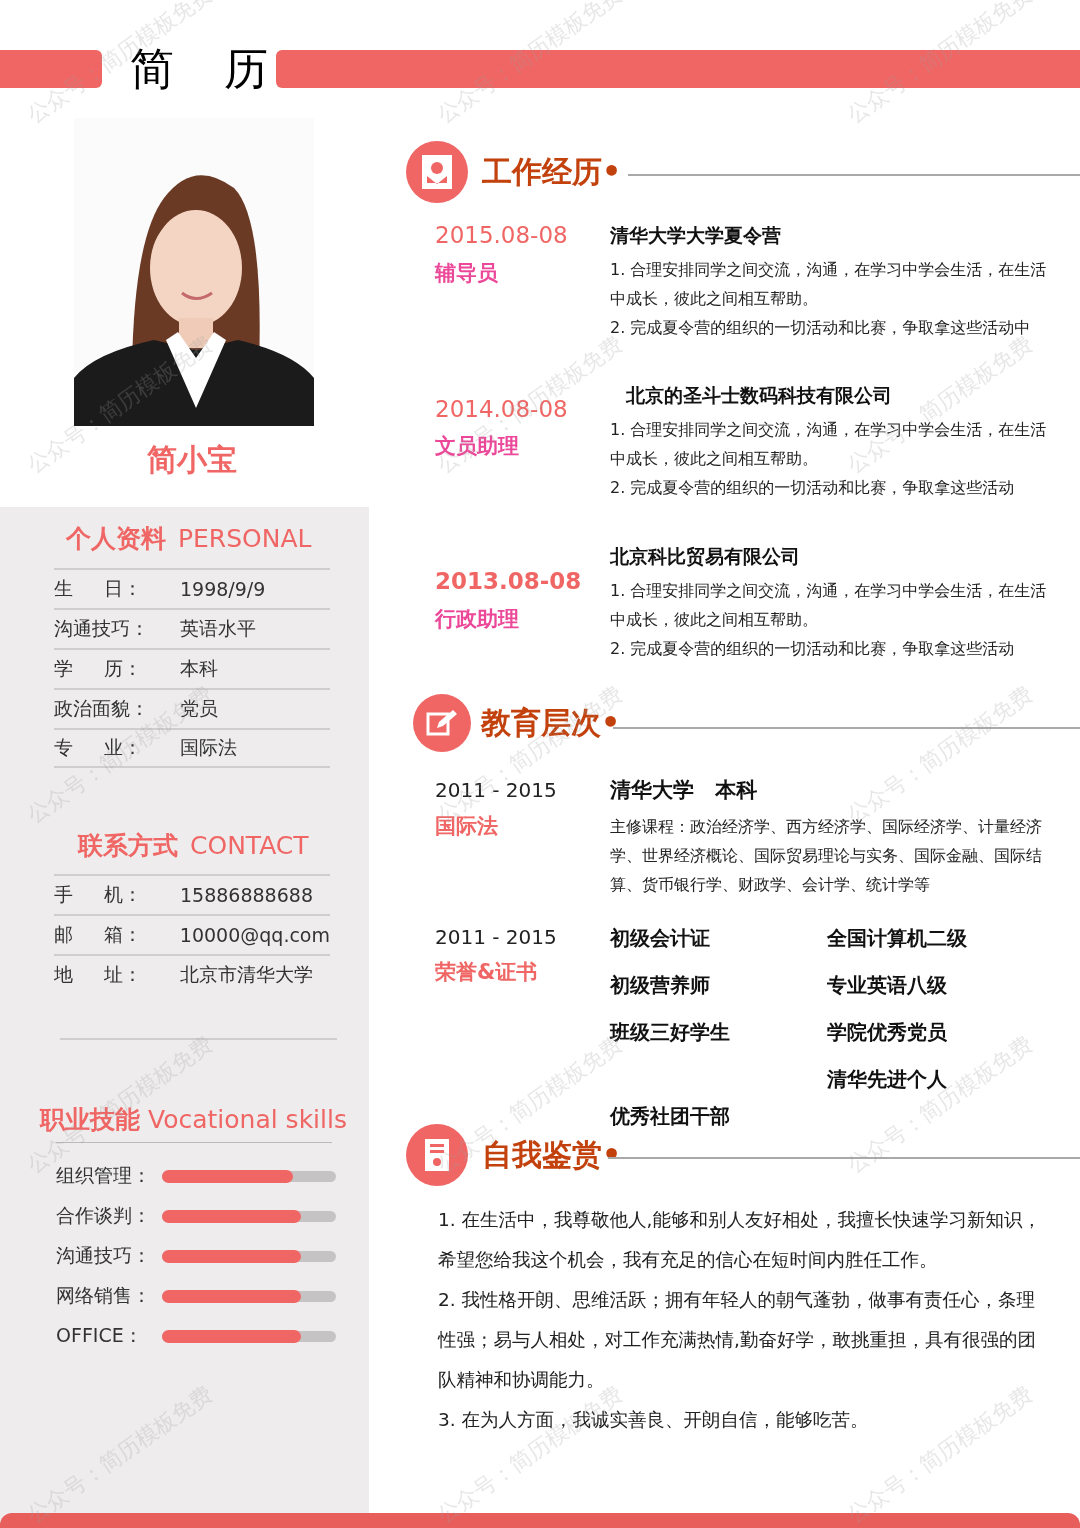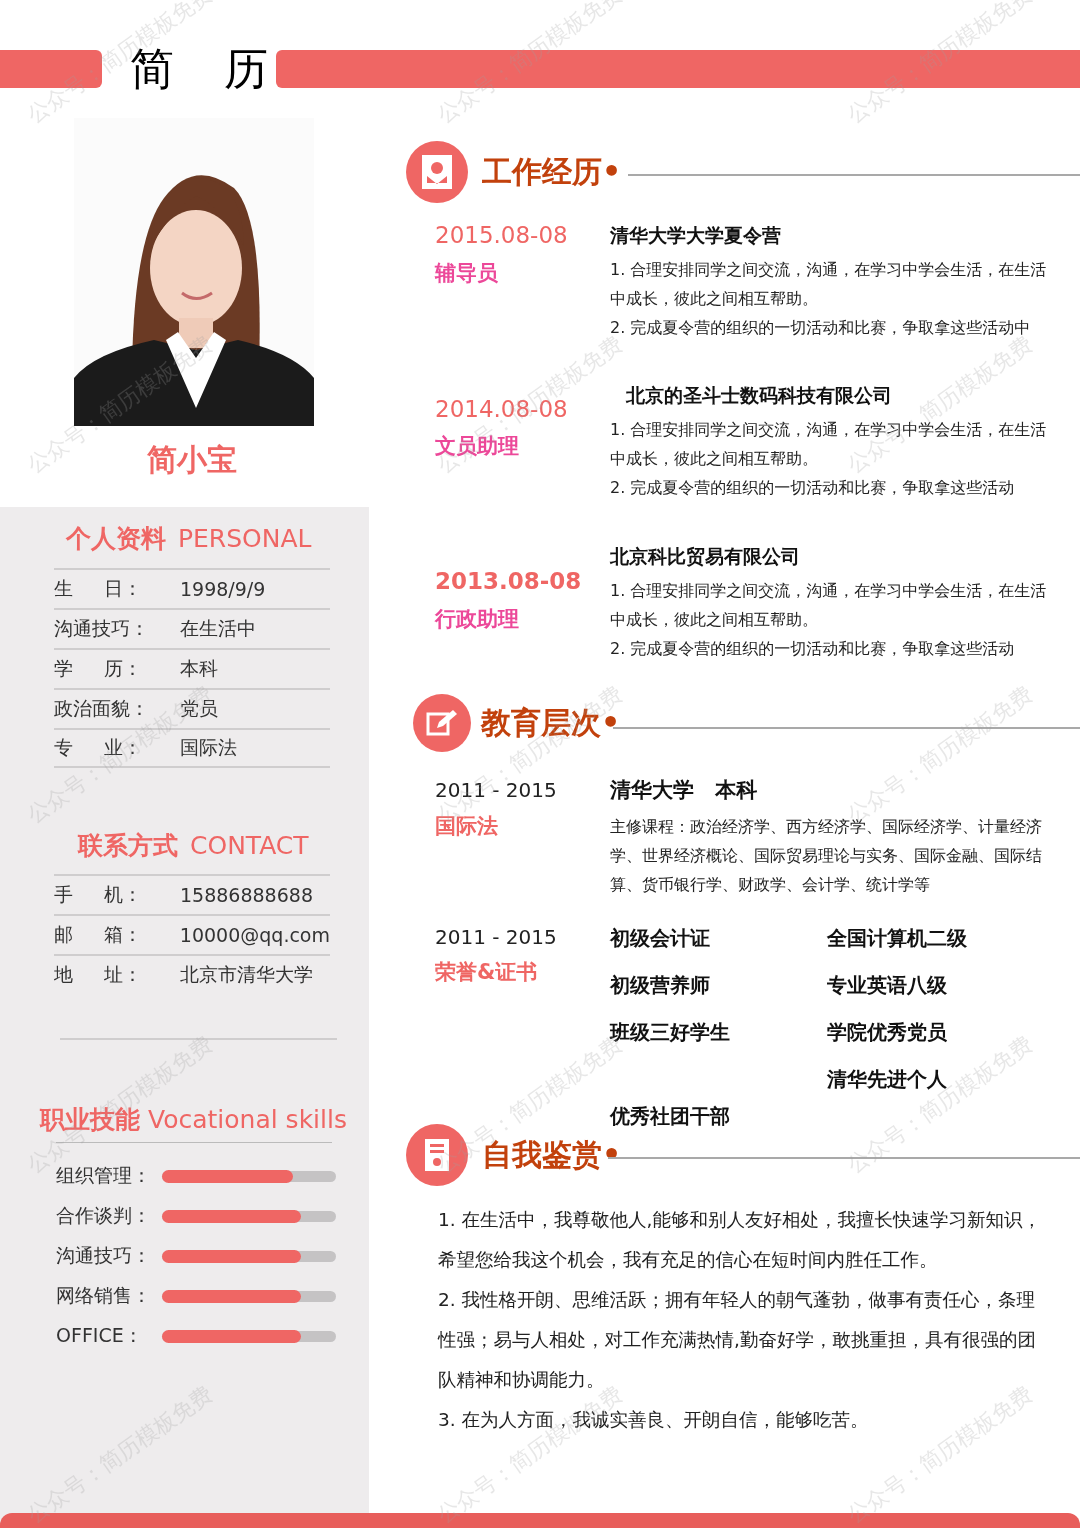--- a/index.html
+++ b/index.html
@@ -91,21 +91,21 @@
           <span>生</span>
           <span>日：</span>
         </span>
       </div>
     <div class="info-val">1998/9/9</div>
   </div>
   <div class="info-row">
     <div class="info-label">
         <span>沟通技巧：</span>
       </div>
-    <div class="info-val">在生活中</div>
+    <div class="info-val">英语水平</div>
   </div>
   <div class="info-row">
     <div class="info-label">
         <span class="lbl-spread">
           <span>学</span>
           <span>历：</span>
         </span>
       </div>
     <div class="info-val">本科</div>
   </div>

